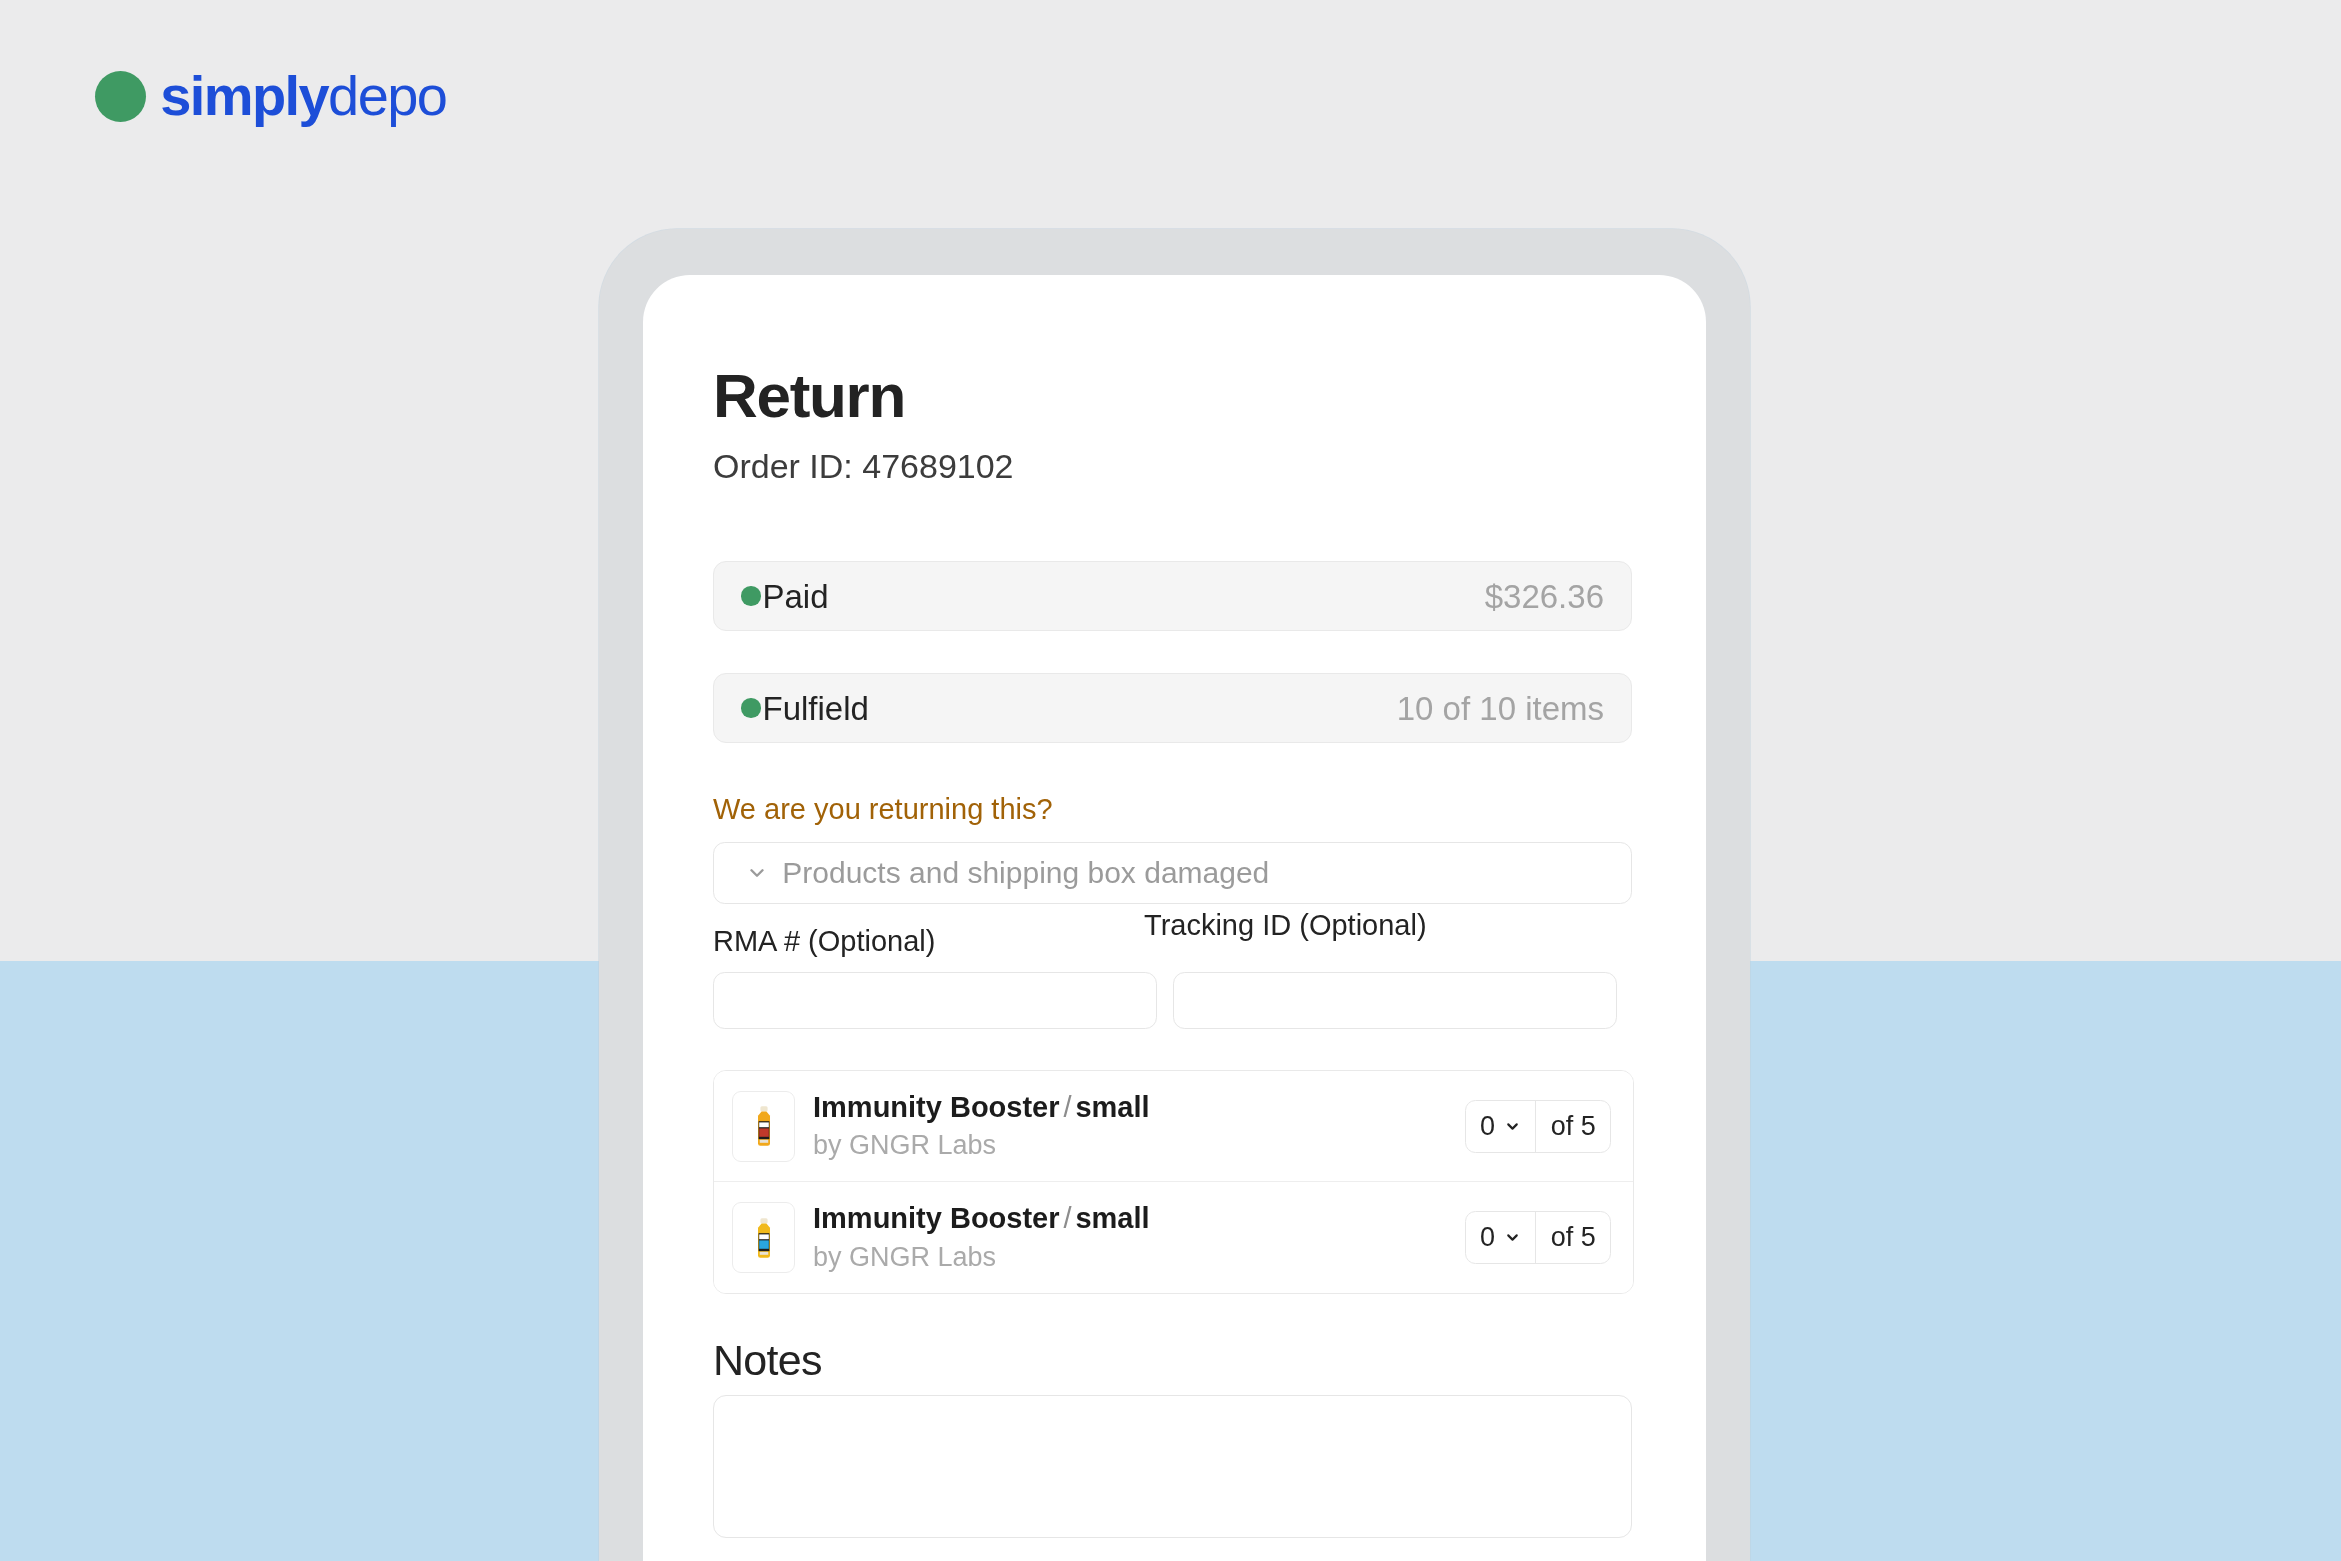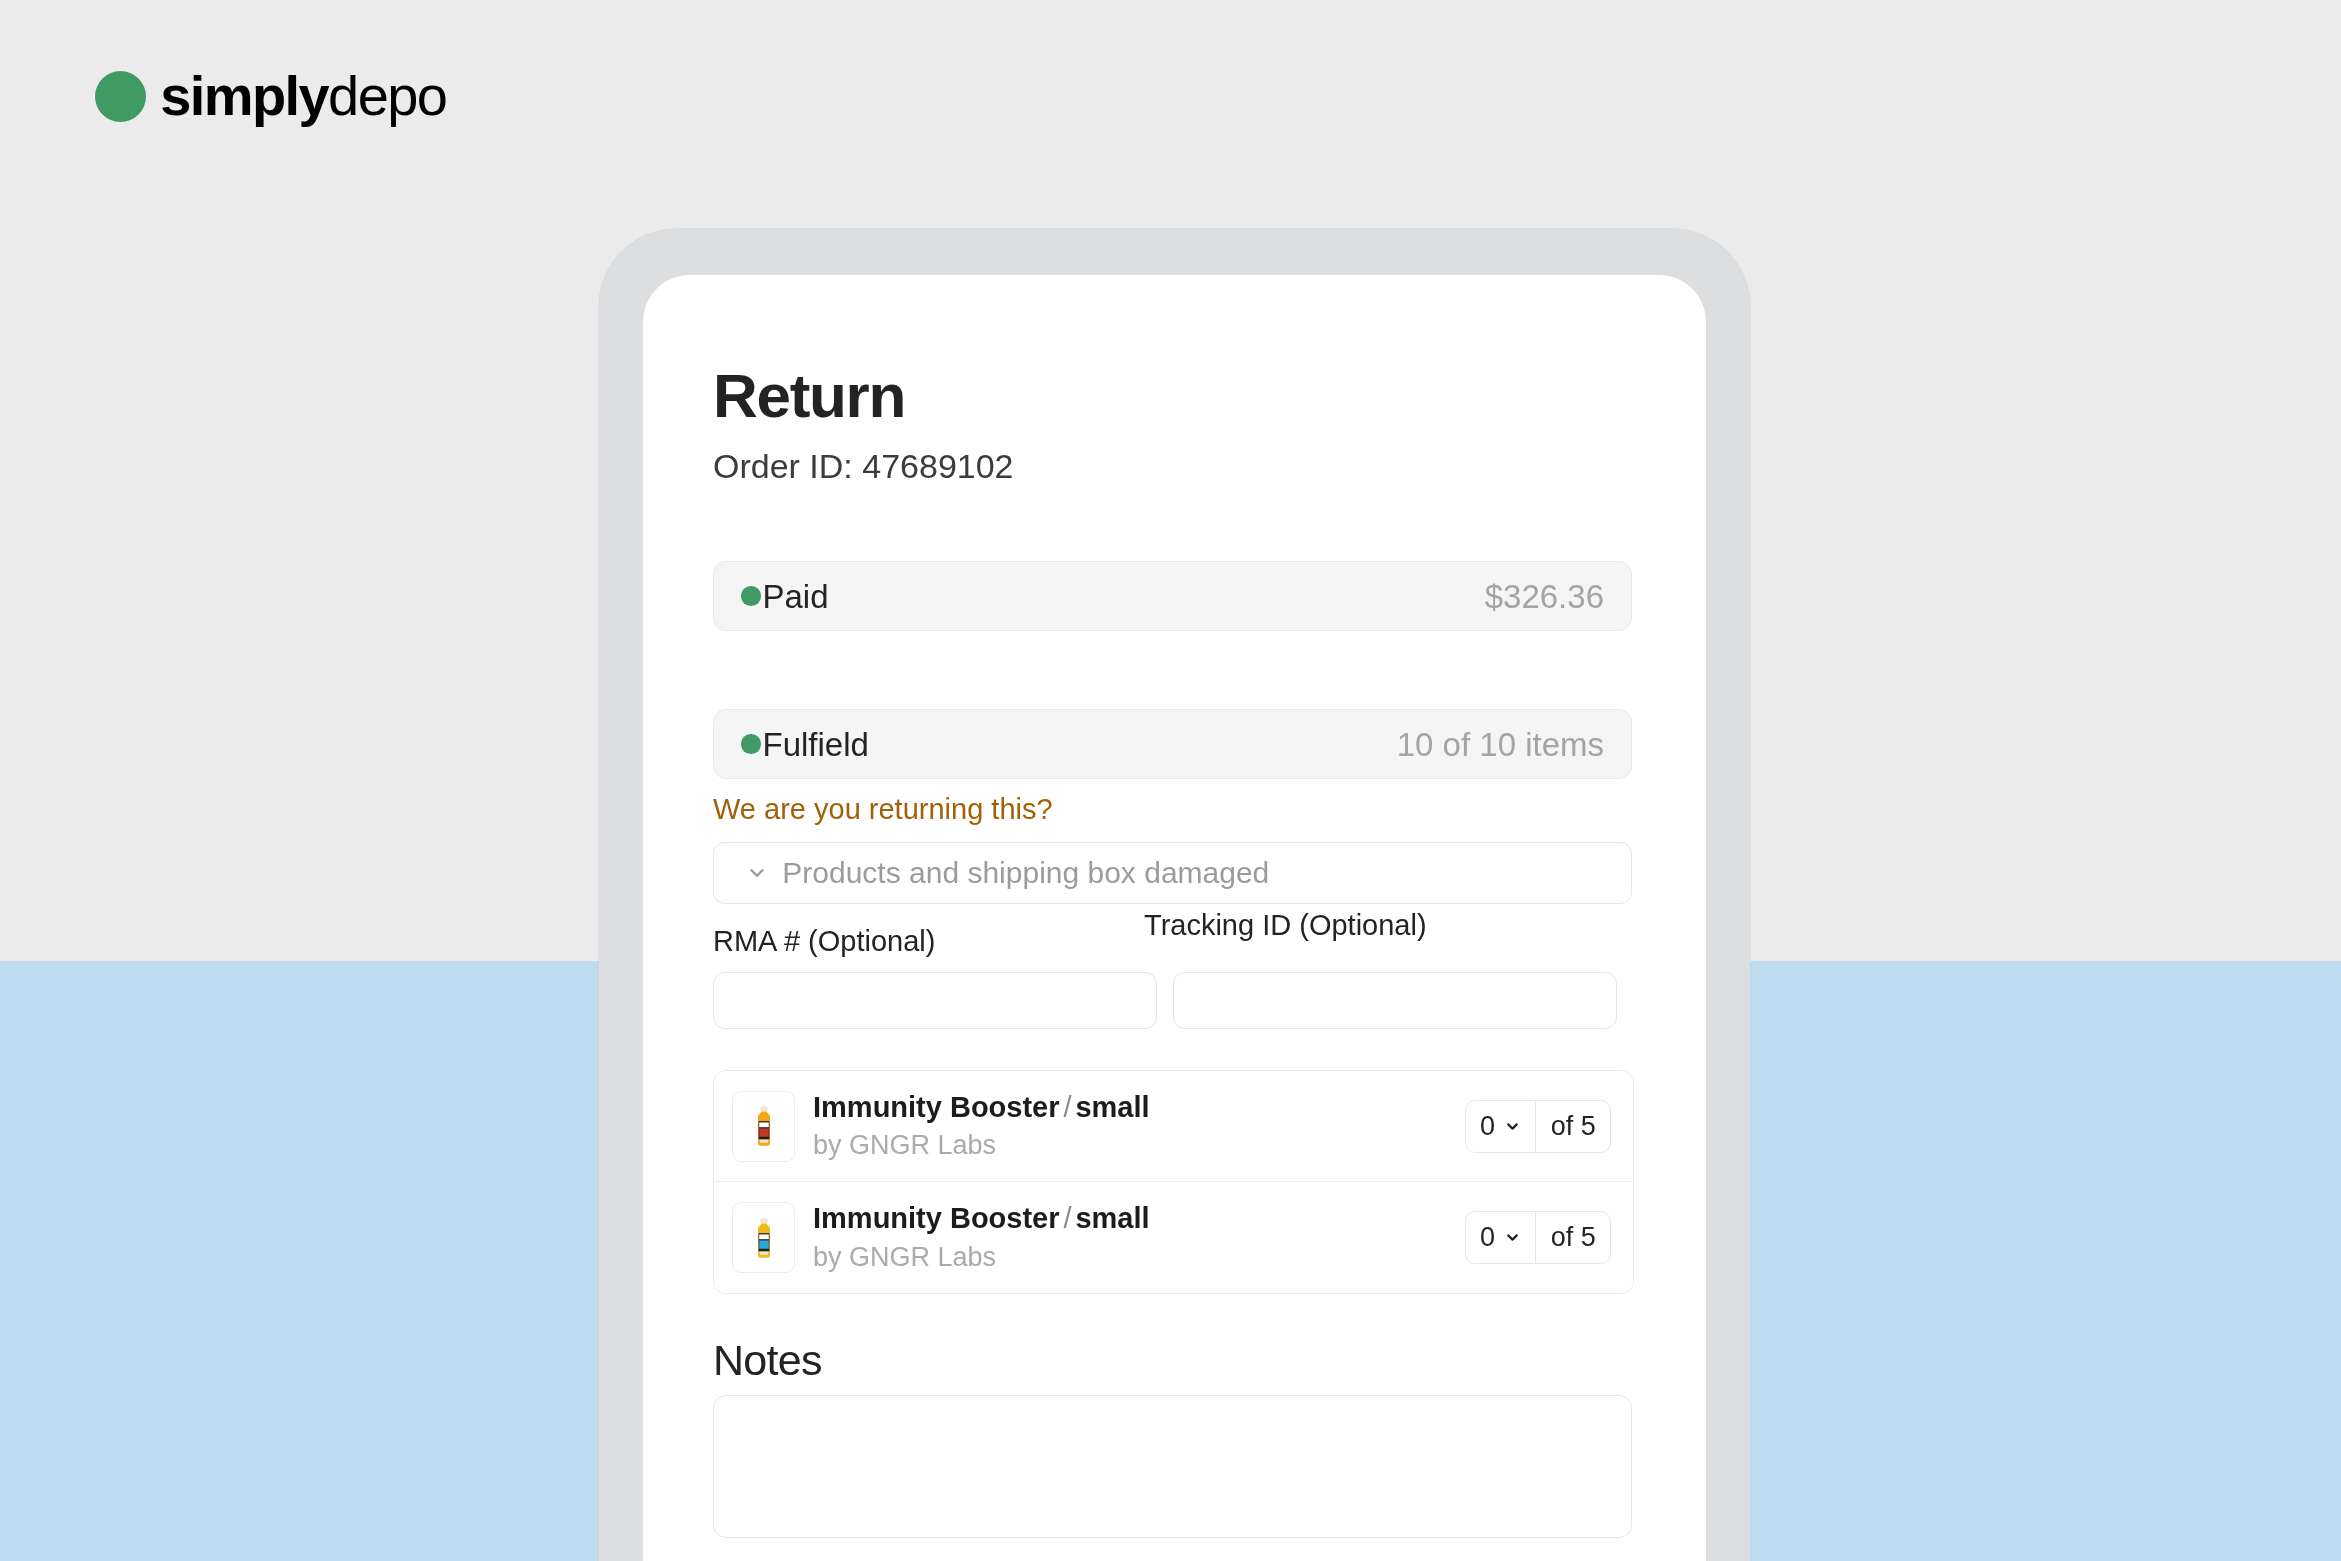--- a/index.html
+++ b/index.html
@@ -39,21 +39,21 @@
   }
   #logo-mark {
     width: 51px; height: 51px;
     border-radius: 50%;
     background: #3f9a63;
     flex: none;
   }
   #logo-text {
     font-size: 56px;
     line-height: 1;
-    color: #000000;
+    color: #1d4ed8;
     letter-spacing: -1.6px;
     white-space: nowrap;
   }
   #logo-text .b { font-weight: 700; }
   #logo-text .l { font-weight: 400; }
 
   
   #phone-frame {
     position: absolute;
     left: 599px; top: 229px;
@@ -106,21 +106,21 @@
     background: #f5f5f5;
     border: 1.3px solid #e9e9e9;
     border-radius: 13px;
     display: flex;
     align-items: center;
     justify-content: space-between;
     padding: 0 27px;
     box-sizing: border-box;
   }
   #status-paid { top: 286px; }
-  #status-fulfilled { top: 398px; margin-top: 36px; }
+  #status-fulfilled { top: 398px; }
   .status-left {
     display: flex;
     align-items: center;
     gap: 2px;
   }
   .status-dot {
     width: 19.5px; height: 19.5px;
     border-radius: 50%;
     background: #3f9a63;
     flex: none;

